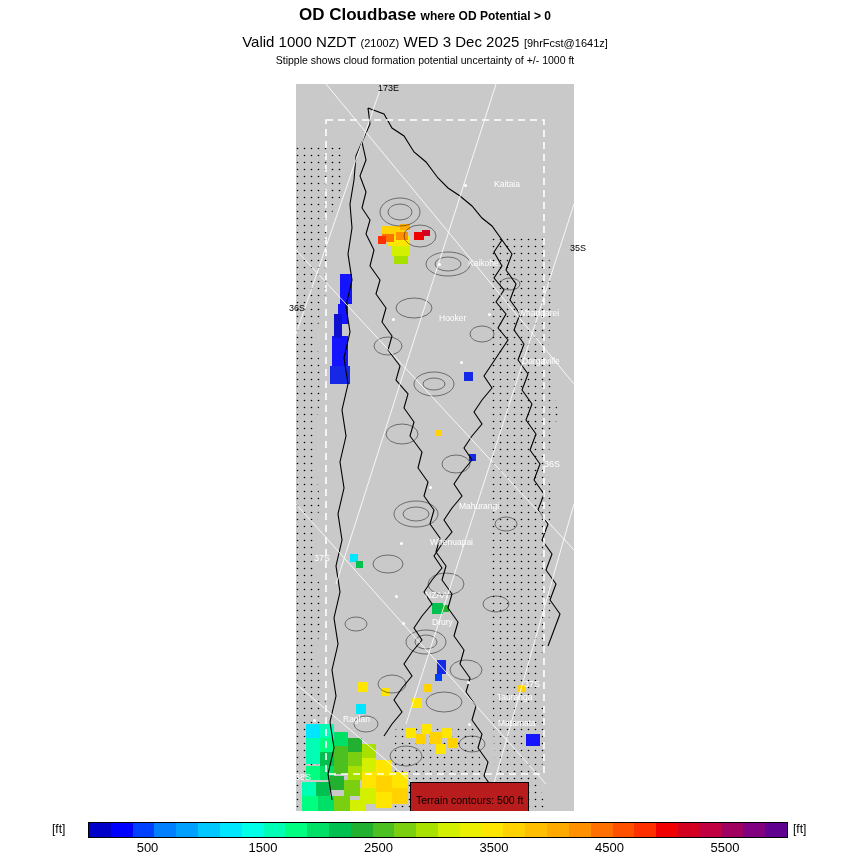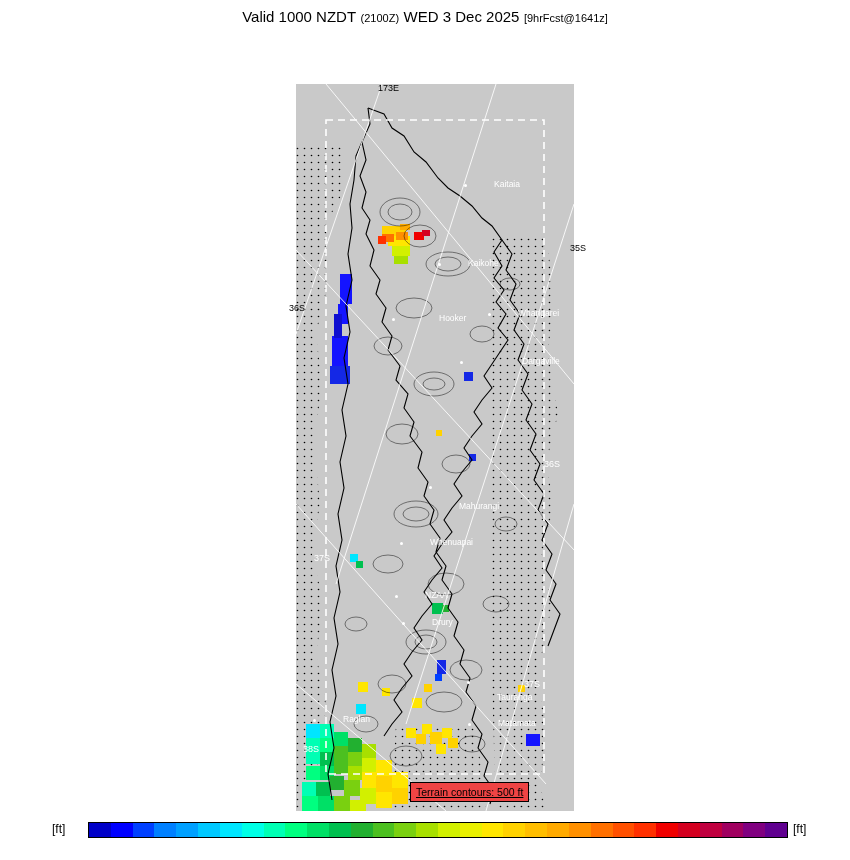--- a/index.html
+++ b/index.html
@@ -99,25 +99,24 @@
   .grid-label.outside {
     color: #000000;
   }
 
   
   #terrain-note {
     position: absolute;
     left: 114px;
     top: 698px;
     border: 1px solid #000;
-    background: #ef4444;
+    background: #b91c1c;
     font-size: 10.5px;
-    padding: 3px 5px;
-    white-space: nowrap;
-    text-decoration: underline;
+    padding: 11px 5px;
+    white-space: nowrap;
   }
 
   
   #colorbar-wrap {
     position: absolute;
     left: 0;
     top: 822px;
     width: 850px;
     height: 38px;
   }
@@ -158,26 +157,31 @@
     position: absolute;
     font-size: 13px;
     transform: translateX(-50%);
     white-space: nowrap;
   }
 </style>
 </head>
 <body>
 
 <div id="title-block">
+  <div id="title-line1">
+    <span class="t-main">OD Cloudbase</span>
+    <span class="t-sub-bold">where OD Potential &gt; 0</span>
+  </div>
   <div id="title-line2">
     <span class="t-valid">Valid 1000 NZDT</span>
     <span class="t-small">(2100Z)</span>
     <span class="t-valid">WED 3 Dec 2025</span>
     <span class="t-z">[9hrFcst@1641z]</span>
   </div>
+  <div id="title-line3">Stipple shows cloud formation potential uncertainty of +/- 1000 ft</div>
 </div>
 
 <div id="map-panel">
 
   <svg id="map-svg" width="278" height="727" viewBox="0 0 278 727">
 
     <rect x="0" y="0" width="278" height="727" fill="#c9c9c9"></rect>
 
     <defs>
       <pattern id="stip" width="7" height="7" patternUnits="userSpaceOnUse">
@@ -381,21 +385,21 @@
   <div class="city-dot" style="left:17px;   top:635px;"></div>
   <div class="map-label" style="left:23px;  top:630px;">Raglan</div>
 
   <div class="city-dot" style="left:172px;  top:639px;"></div>
   <div class="map-label" style="left:178px; top:634px;">Matamata</div>
 
   <div class="grid-label" style="left:82px;  top:-1px; color:#000;">173E</div>
   <div class="grid-label" style="left:248px; top:375px;">36S</div>
   <div class="grid-label" style="left:18px;  top:469px;">37S</div>
   <div class="grid-label" style="left:228px; top:595px;">37S</div>
-  <div class="grid-label" style="left:-1px;  top:660px;margin-left:8px;">38S</div>
+  <div class="grid-label" style="left:-1px;  top:688px;">38S</div>
 
   <div id="terrain-note">Terrain contours: 500 ft</div>
 </div>
 
 <div class="grid-label outside" style="position:absolute; left:570px; top:243px; color:#000;">35S</div>
 <div class="grid-label outside" style="position:absolute; left:289px; top:303px; color:#000;">36S</div>
 
 <div id="colorbar-wrap">
   <div id="cb-left-unit">[ft]</div>
   <div id="cb-right-unit">[ft]</div>
@@ -426,13 +430,21 @@
       <div style="background: rgb(255, 112, 0);"></div>
       <div style="background: rgb(255, 80, 0);"></div>
       <div style="background: rgb(255, 48, 0);"></div>
       <div style="background: rgb(240, 0, 0);"></div>
       <div style="background: rgb(212, 0, 32);"></div>
       <div style="background: rgb(192, 0, 64);"></div>
       <div style="background: rgb(160, 0, 96);"></div>
       <div style="background: rgb(128, 0, 128);"></div>
       <div style="background: rgb(96, 0, 144);"></div>
     </div>
+  <div id="cb-ticklabels">
+    <div class="cb-tick" style="left:8.5%;">500</div>
+    <div class="cb-tick" style="left:25.0%;">1500</div>
+    <div class="cb-tick" style="left:41.5%;">2500</div>
+    <div class="cb-tick" style="left:58.0%;">3500</div>
+    <div class="cb-tick" style="left:74.5%;">4500</div>
+    <div class="cb-tick" style="left:91.0%;">5500</div>
+  </div>
 </div>
 
 </body></html>

